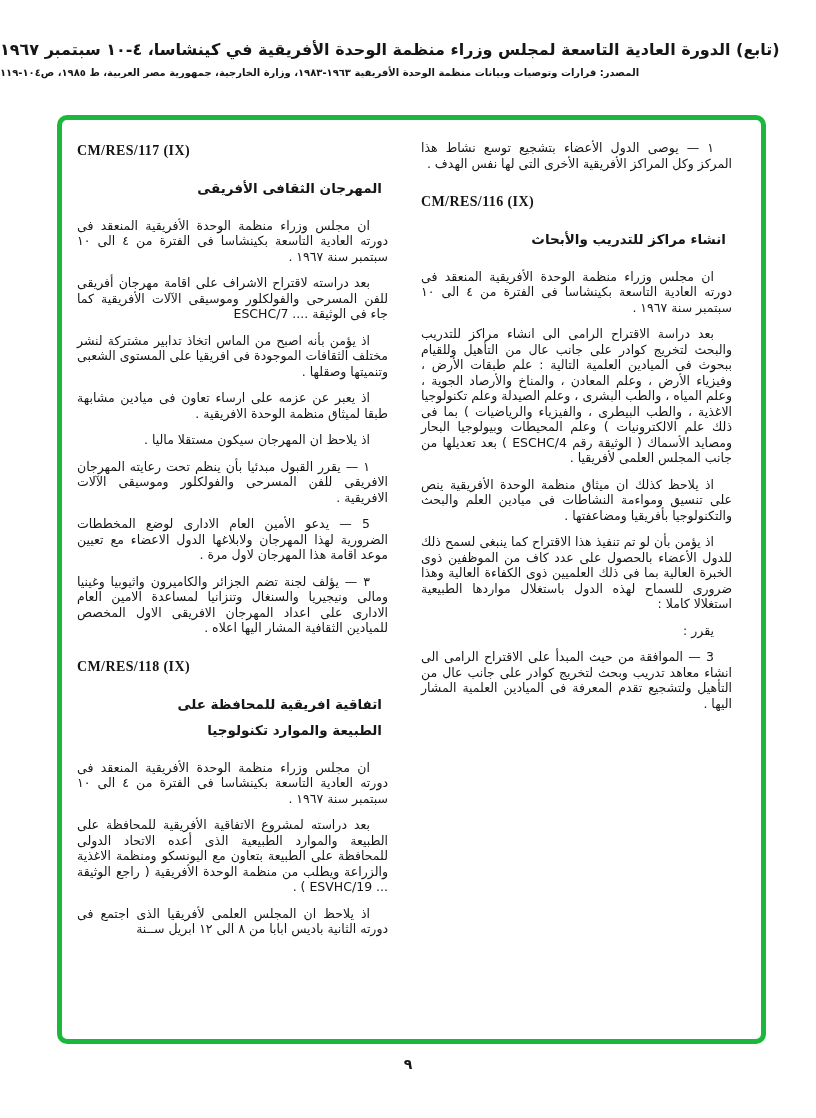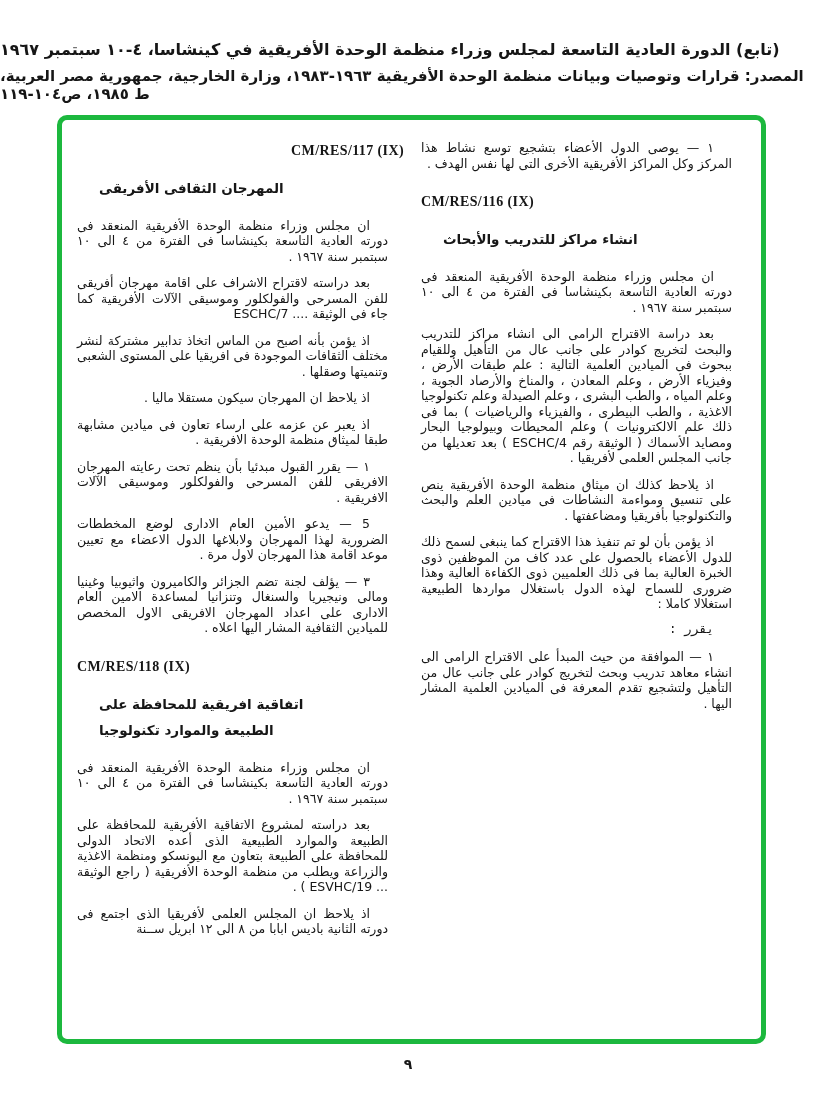--- a/index.html
+++ b/index.html
@@ -2,41 +2,41 @@
 <html lang="ar"><head>
 <meta charset="utf-8">
 <style>
   html,body{margin:0;padding:0;}
   body{
     width:816px;height:1118px;background:#ffffff;position:relative;
     font-family:"DejaVu Sans",sans-serif;color:#161616;overflow:hidden;
   }
   .header{position:absolute;top:40px;left:0;right:0;text-align:left;direction:rtl;}
   .header-title{font-size:16px;font-weight:bold;}
-  .header-source{font-size:15px;font-weight:bold;margin-top:8px;}
+  .header-source{font-size:10px;font-weight:bold;margin-top:8px;}
   .frame{
     position:absolute;left:57px;top:115px;width:709px;height:929px;
     box-sizing:border-box;border:5px solid #1cb83e;border-radius:10px;
     display:flex;direction:rtl;gap:17px;padding:20px 13px 0 15px;overflow:hidden;
     background:#fff;
   }
   .col{flex:1;direction:rtl;font-size:12.5px;line-height:1.24;min-width:0;}
   .block{margin:0 16px 11px 0;}
   .para{text-align:justify;text-indent:18px;}
-  .plain{text-indent:18px;font-family:Liberation Mono, monospace;}
+  .plain{text-indent:18px;}
   .code{
     direction:ltr;text-align:left;
     font-family:"Liberation Serif","DejaVu Serif",serif;
     font-size:14px;font-weight:bold;letter-spacing:.4px;
     margin:22px 0 16px 0;
   }
   .col .block:first-child{margin-top:0;}
-  #col-left .code:first-child{margin-top:2px;text-align:right;}
+  #col-left .code:first-child{margin-top:2px;}
   .title{
-    text-align:left;font-weight:bold;font-size:13.5px;
+    text-align:right;font-weight:bold;font-size:13.5px;
     margin:4px 22px 16px 22px;line-height:1.95;
   }
   .pagenum{
     position:absolute;top:1056px;left:0;right:0;text-align:center;
     font-size:14px;font-weight:bold;direction:rtl;
   }
 </style>
 </head>
 <body>
 
@@ -52,32 +52,32 @@
         <div class="block para">١ — يوصى الدول الأعضاء بتشجيع توسع نشاط هذا المركز وكل المراكز الأفريقية الأخرى التى لها نفس الهدف .</div>
         <div class="block code">CM/RES/116 (IX)</div>
         <div class="block title">
           <div>انشاء مراكز للتدريب والأبحاث</div>
         </div>
         <div class="block para">ان مجلس وزراء منظمة الوحدة الأفريقية المنعقد فى دورته العادية التاسعة بكينشاسا فى الفترة من ٤ الى ١٠ سبتمبر سنة ١٩٦٧ .</div>
         <div class="block para">بعد دراسة الاقتراح الرامى الى انشاء مراكز للتدريب والبحث لتخريج كوادر على جانب عال من التأهيل وللقيام ببحوث فى الميادين العلمية التالية : علم طبقات الأرض ، وفيزياء الأرض ، وعلم المعادن ، والمناخ والأرصاد الجوية ، وعلم المياه ، والطب البشرى ، وعلم الصيدلة وعلم تكنولوجيا الاغذية ، والطب البيطرى ، والفيزياء والرياضيات ) بما فى ذلك علم الالكترونيات ) وعلم المحيطات وبيولوجيا البحار ومصايد الأسماك ( الوثيقة رقم ESCHC/4 ) بعد تعديلها من جانب المجلس العلمى لأفريقيا .</div>
         <div class="block para">اذ يلاحظ كذلك ان ميثاق منظمة الوحدة الأفريقية ينص على تنسيق ومواءمة النشاطات فى ميادين العلم والبحث والتكنولوجيا بأفريقيا ومضاعفتها .</div>
         <div class="block para">اذ يؤمن بأن لو تم تنفيذ هذا الاقتراح كما ينبغى لسمح ذلك للدول الأعضاء بالحصول على عدد كاف من الموظفين ذوى الخبرة العالية بما فى ذلك العلميين ذوى الكفاءة العالية وهذا ضرورى للسماح لهذه الدول باستغلال مواردها الطبيعية استغلالا كاملا :</div>
         <div class="block plain">يقرر :</div>
-        <div class="block para">١ — الموافقة من حيث المبدأ على الاقتراح الرامى الى انشاء معاهد تدريب وبحث لتخريج كوادر على جانب عال من التأهيل ولتشجيع تقدم المعرفة فى الميادين العلمية المشار اليها .</div>
+        <div class="block para">3 — الموافقة من حيث المبدأ على الاقتراح الرامى الى انشاء معاهد تدريب وبحث لتخريج كوادر على جانب عال من التأهيل ولتشجيع تقدم المعرفة فى الميادين العلمية المشار اليها .</div>
       </div>
     <div class="col" id="col-left">
         <div class="block code">CM/RES/117 (IX)</div>
         <div class="block title">
           <div>المهرجان الثقافى الأفريقى</div>
         </div>
         <div class="block para">ان مجلس وزراء منظمة الوحدة الأفريقية المنعقد فى دورته العادية التاسعة بكينشاسا فى الفترة من ٤ الى ١٠ سبتمبر سنة ١٩٦٧ .</div>
         <div class="block para">بعد دراسته لاقتراح الاشراف على اقامة مهرجان أفريقى للفن المسرحى والفولكلور وموسيقى الآلات الأفريقية كما جاء فى الوثيقة .... ESCHC/7</div>
         <div class="block para">اذ يؤمن بأنه اصبح من الماس اتخاذ تدابير مشتركة لنشر مختلف الثقافات الموجودة فى افريقيا على المستوى الشعبى وتنميتها وصقلها .</div>
+        <div class="block para">اذ يعبر عن عزمه على ارساء تعاون فى ميادين مشابهة طبقا لميثاق منظمة الوحدة الافريقية .</div>
         <div class="block para">اذ يلاحظ ان المهرجان سيكون مستقلا ماليا .</div>
-        <div class="block para">اذ يعبر عن عزمه على ارساء تعاون فى ميادين مشابهة طبقا لميثاق منظمة الوحدة الافريقية .</div>
         <div class="block para">١ — يقرر القبول مبدئيا بأن ينظم تحت رعايته المهرجان الافريقى للفن المسرحى والفولكلور وموسيقى الآلات الافريقية .</div>
         <div class="block para">5 — يدعو الأمين العام الادارى لوضع المخططات الضرورية لهذا المهرجان ولابلاغها الدول الاعضاء مع تعيين موعد اقامة هذا المهرجان لاول مرة .</div>
         <div class="block para">٣ — يؤلف لجنة تضم الجزائر والكاميرون واثيوبيا وغينيا ومالى ونيجيريا والسنغال وتنزانيا لمساعدة الامين العام الادارى على اعداد المهرجان الافريقى الاول المخصص للميادين الثقافية المشار اليها اعلاه .</div>
         <div class="block code">CM/RES/118 (IX)</div>
         <div class="block title">
           <div>اتفاقية افريقية للمحافظة على</div>
           <div>الطبيعة والموارد تكنولوجيا</div>
         </div>
         <div class="block para">ان مجلس وزراء منظمة الوحدة الأفريقية المنعقد فى دورته العادية التاسعة بكينشاسا فى الفترة من ٤ الى ١٠ سبتمبر سنة ١٩٦٧ .</div>
         <div class="block para">بعد دراسته لمشروع الاتفاقية الأفريقية للمحافظة على الطبيعة والموارد الطبيعية الذى أعده الاتحاد الدولى للمحافظة على الطبيعة بتعاون مع اليونسكو ومنظمة الاغذية والزراعة ويطلب من منظمة الوحدة الأفريقية ( راجع الوثيقة ... ESVHC/19 ) .</div>

